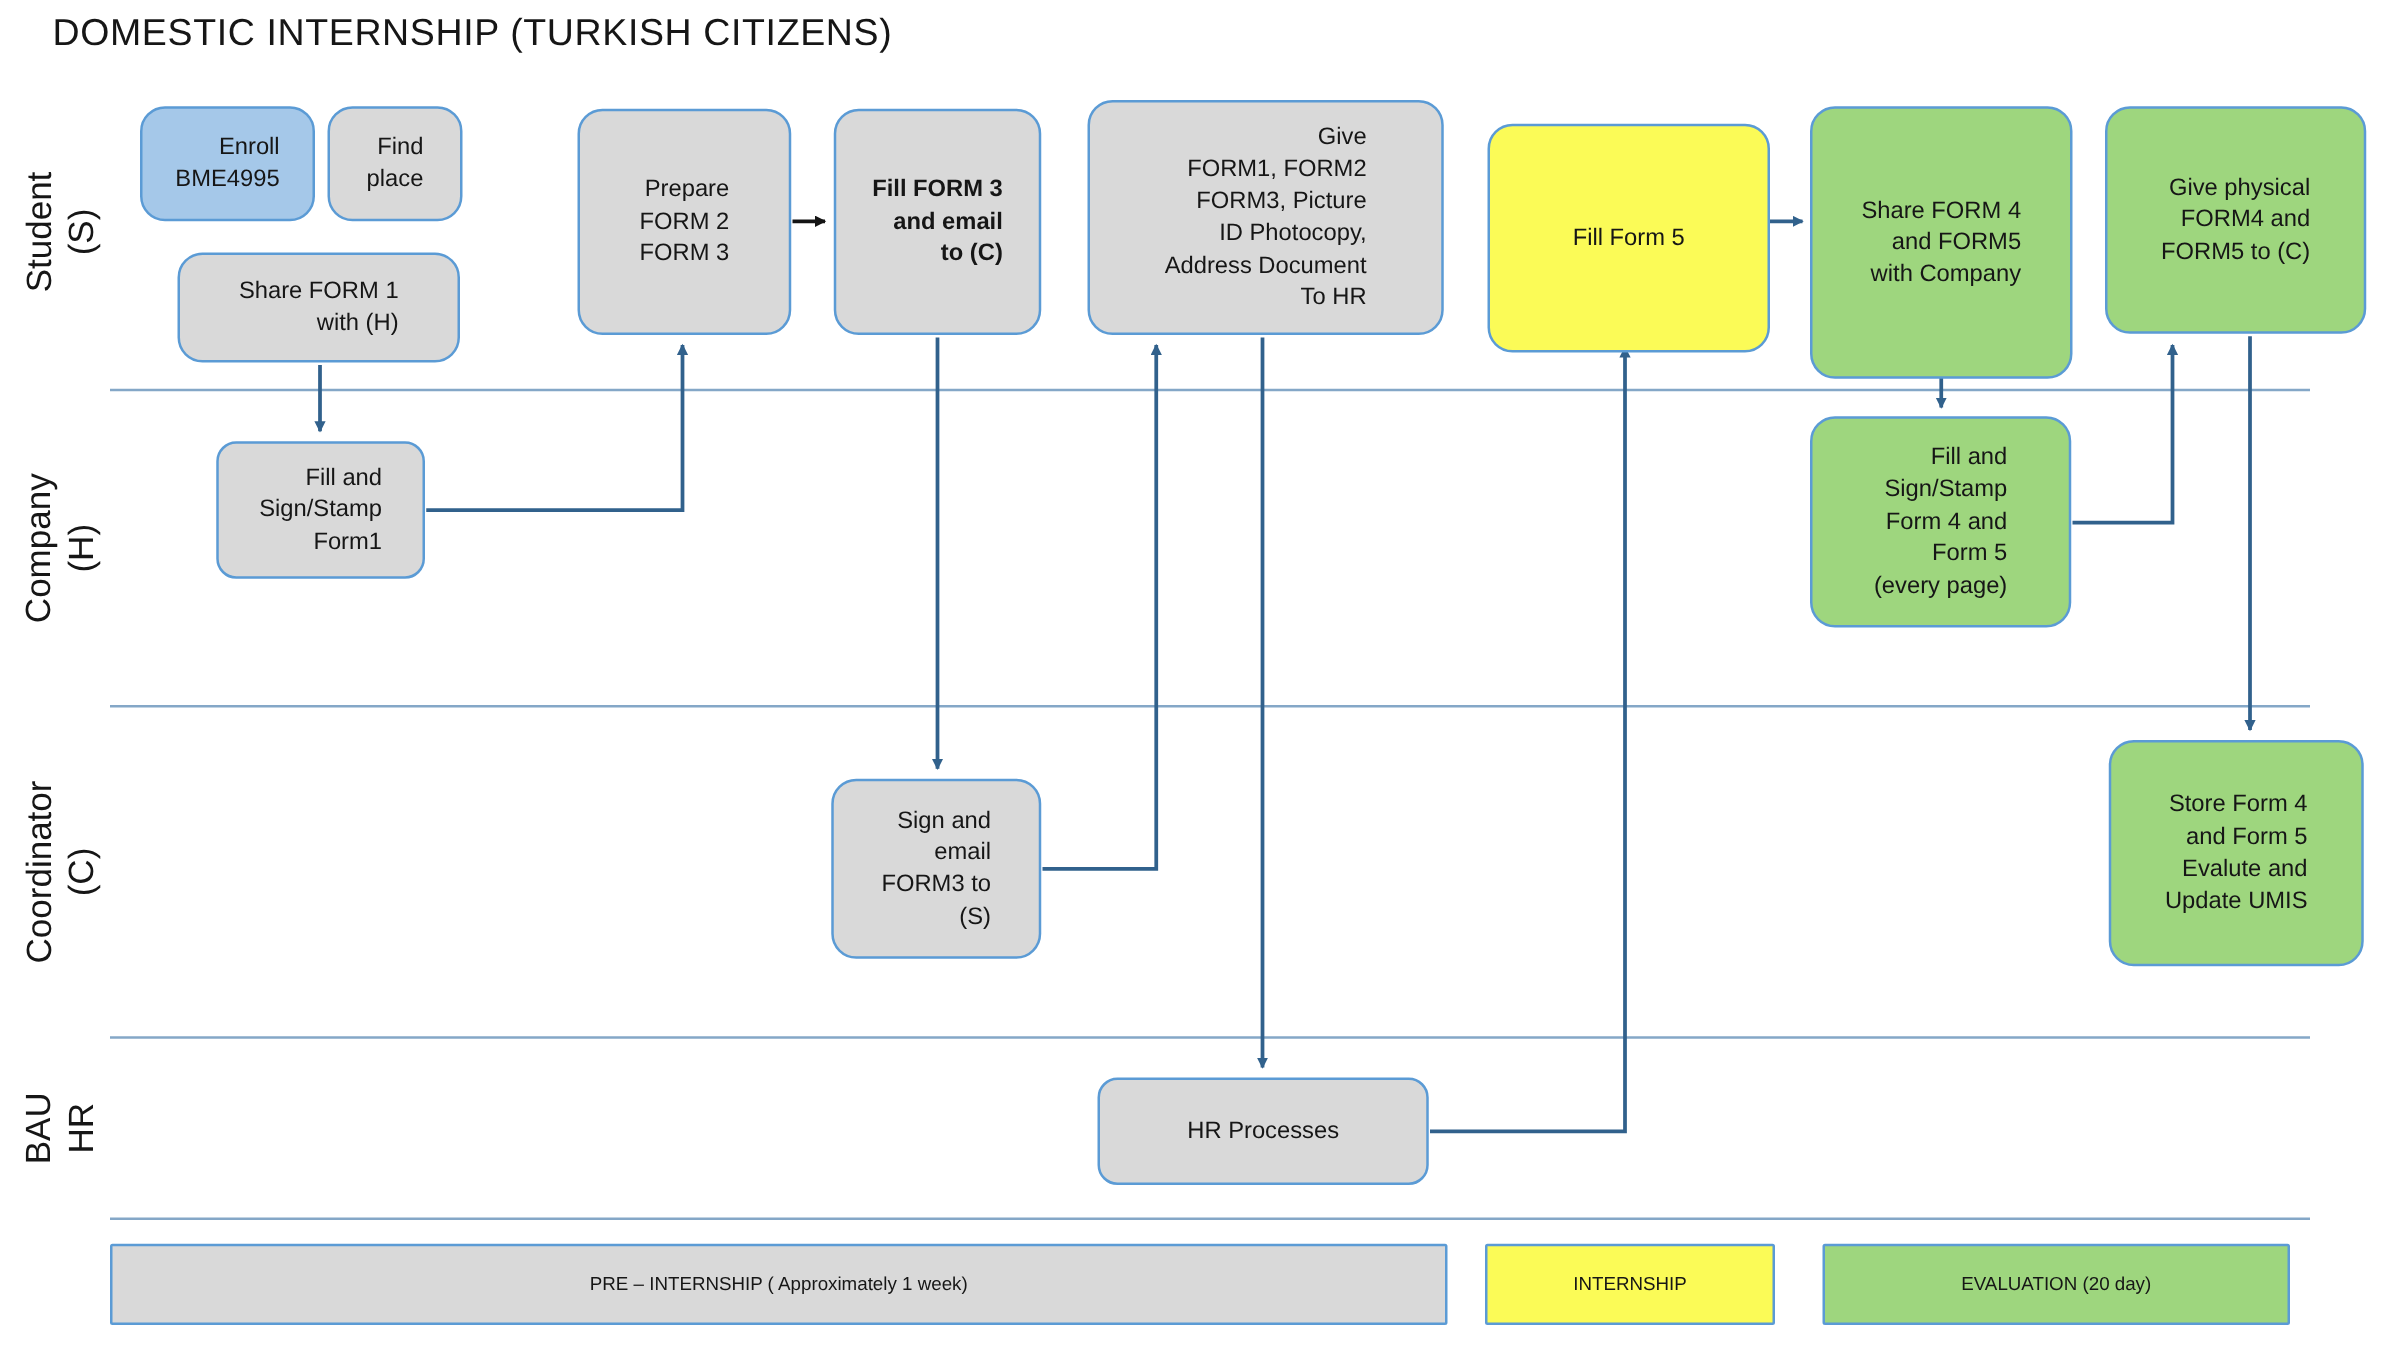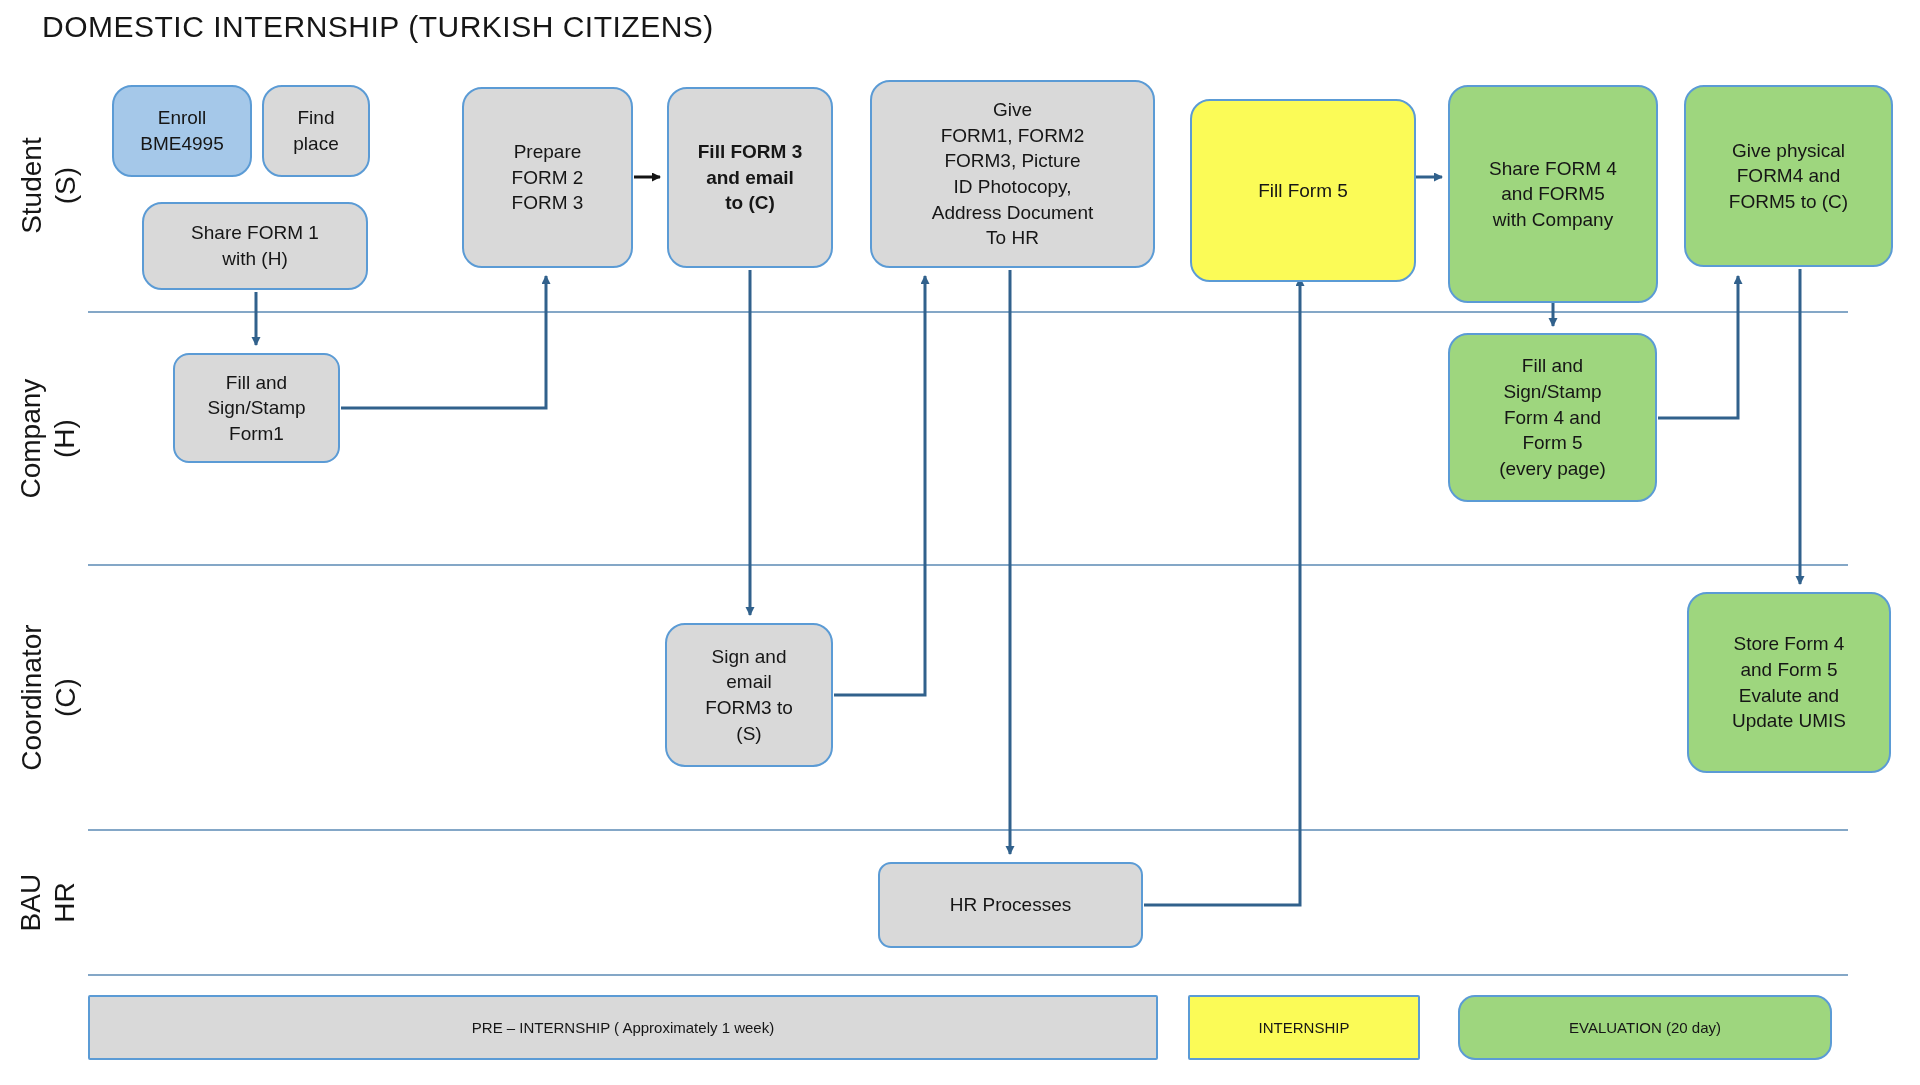--- a/index.html
+++ b/index.html
@@ -20,21 +20,21 @@
   .lane-label .rot{
     transform:rotate(-90deg);
     white-space:pre-line;text-align:center;
     font-size:28px;line-height:1.2;color:#161616;
   }
   svg.wires{position:absolute;left:0;top:0;z-index:1;}
   .node{
     position:absolute;z-index:2;
     border:2px solid #5B9BD5;border-radius:20px;
     display:flex;align-items:center;justify-content:center;
-    text-align:center;font-size:19px;line-height:1.35;color:#161616;
+    text-align:right;font-size:19px;line-height:1.35;color:#161616;
     box-sizing:border-box;
   }
   .node span{white-space:pre-line;}
   .gray{background:#D9D9D9;}
   .blue{background:#A5C8E9;}
   .yellow{background:#FBFB57;}
   .green{background:#9ED67E;}
   .sm-radius{border-radius:16px;}
   .bar{
     position:absolute;z-index:2;height:65px;
@@ -156,25 +156,25 @@
 FORM3 to
 (S)</span>
 </div>
 <div class="node green" style="left:1687px;top:592px;width:204px;height:181px;">
   <span>Store Form 4
 and Form 5
 Evalute and
 Update UMIS</span>
 </div>
 
-<div class="node gray sm-radius" style="left:878px;top:862px;width:265px;height:86px;border-radius:13px;">
+<div class="node gray sm-radius" style="left:878px;top:862px;width:265px;height:86px;">
   <span>HR Processes</span>
 </div>
 
 <div class="bar gray" style="left:88px;top:995px;width:1070px;">
   <span>PRE – INTERNSHIP ( Approximately 1 week)</span>
 </div>
 <div class="bar yellow" style="left:1188px;top:995px;width:232px;">
   <span>INTERNSHIP</span>
 </div>
-<div class="bar green" style="left:1458px;top:995px;width:374px;border-radius:17px;">
+<div class="bar green" style="left:1458px;top:995px;width:374px;">
   <span>EVALUATION (20 day)</span>
 </div>
 
 </body></html>

